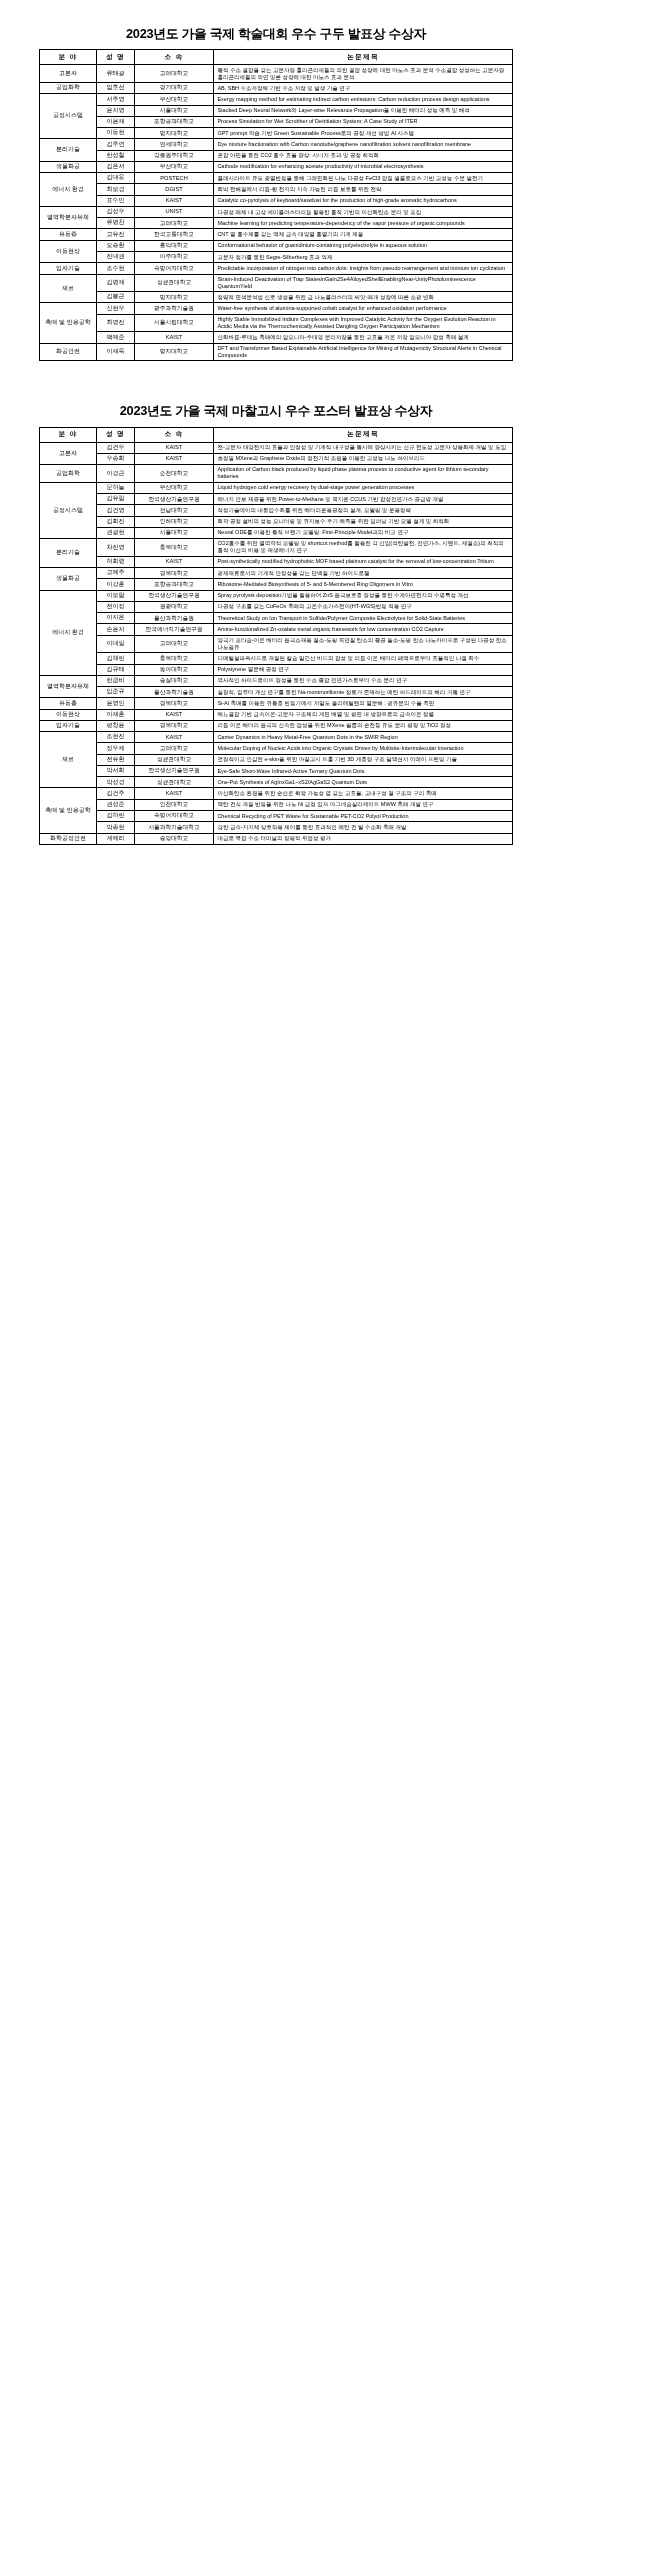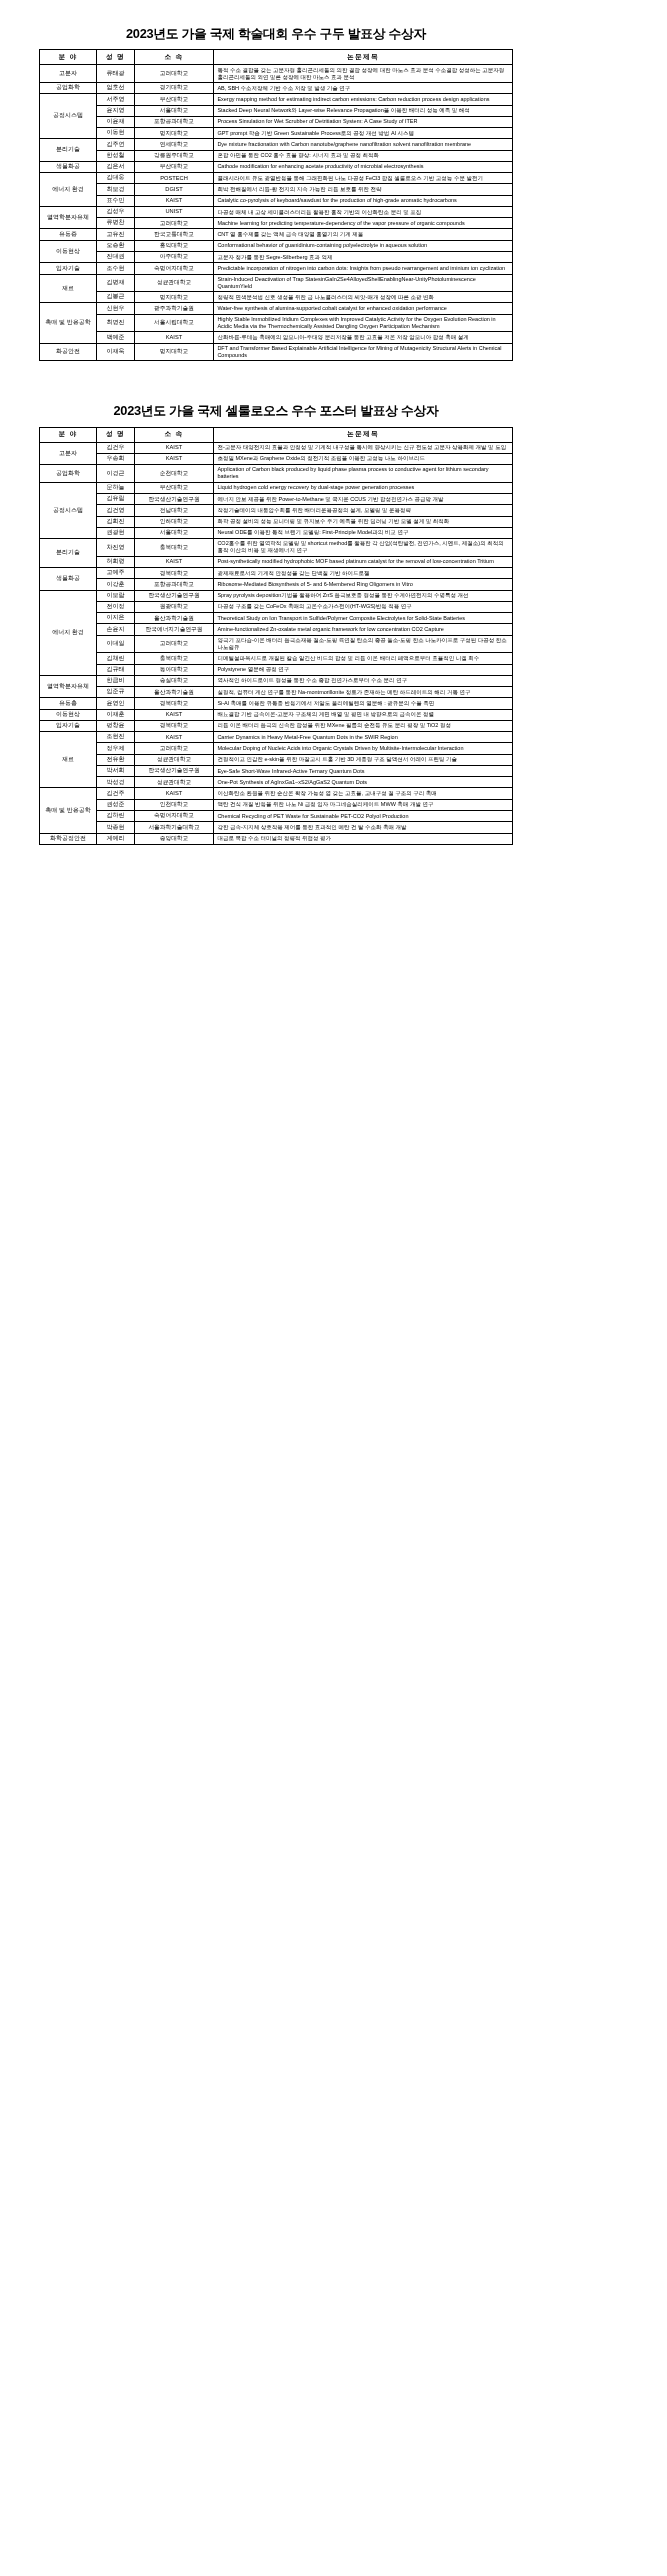--- a/index.html
+++ b/index.html
@@ -205,21 +205,21 @@
             <td class="c-aff">명지대학교</td>
             <td class="c-title">DFT and Transformer Based Explainable Artificial Intelligence for Mining of Mutagenicity Structural Alerts in Chemical Compounds</td>
           </tr>
         </tbody>
     </table>
   </div>
 
   <div class="spacer"></div>
 
   <div class="section">
-    <div class="section-title">2023년도 가을 국제 셀룰로오스 우수 포스터 발표상 수상자</div>
+    <div class="section-title">2023년도 가을 국제 마찰고시 우수 포스터 발표상 수상자</div>
     <table>
       <colgroup>
         <col style="width:57px">
           <col style="width:38px">
           <col style="width:79px">
           <col>
       </colgroup>
       <thead>
         <tr>
           <th>분  야</th>

